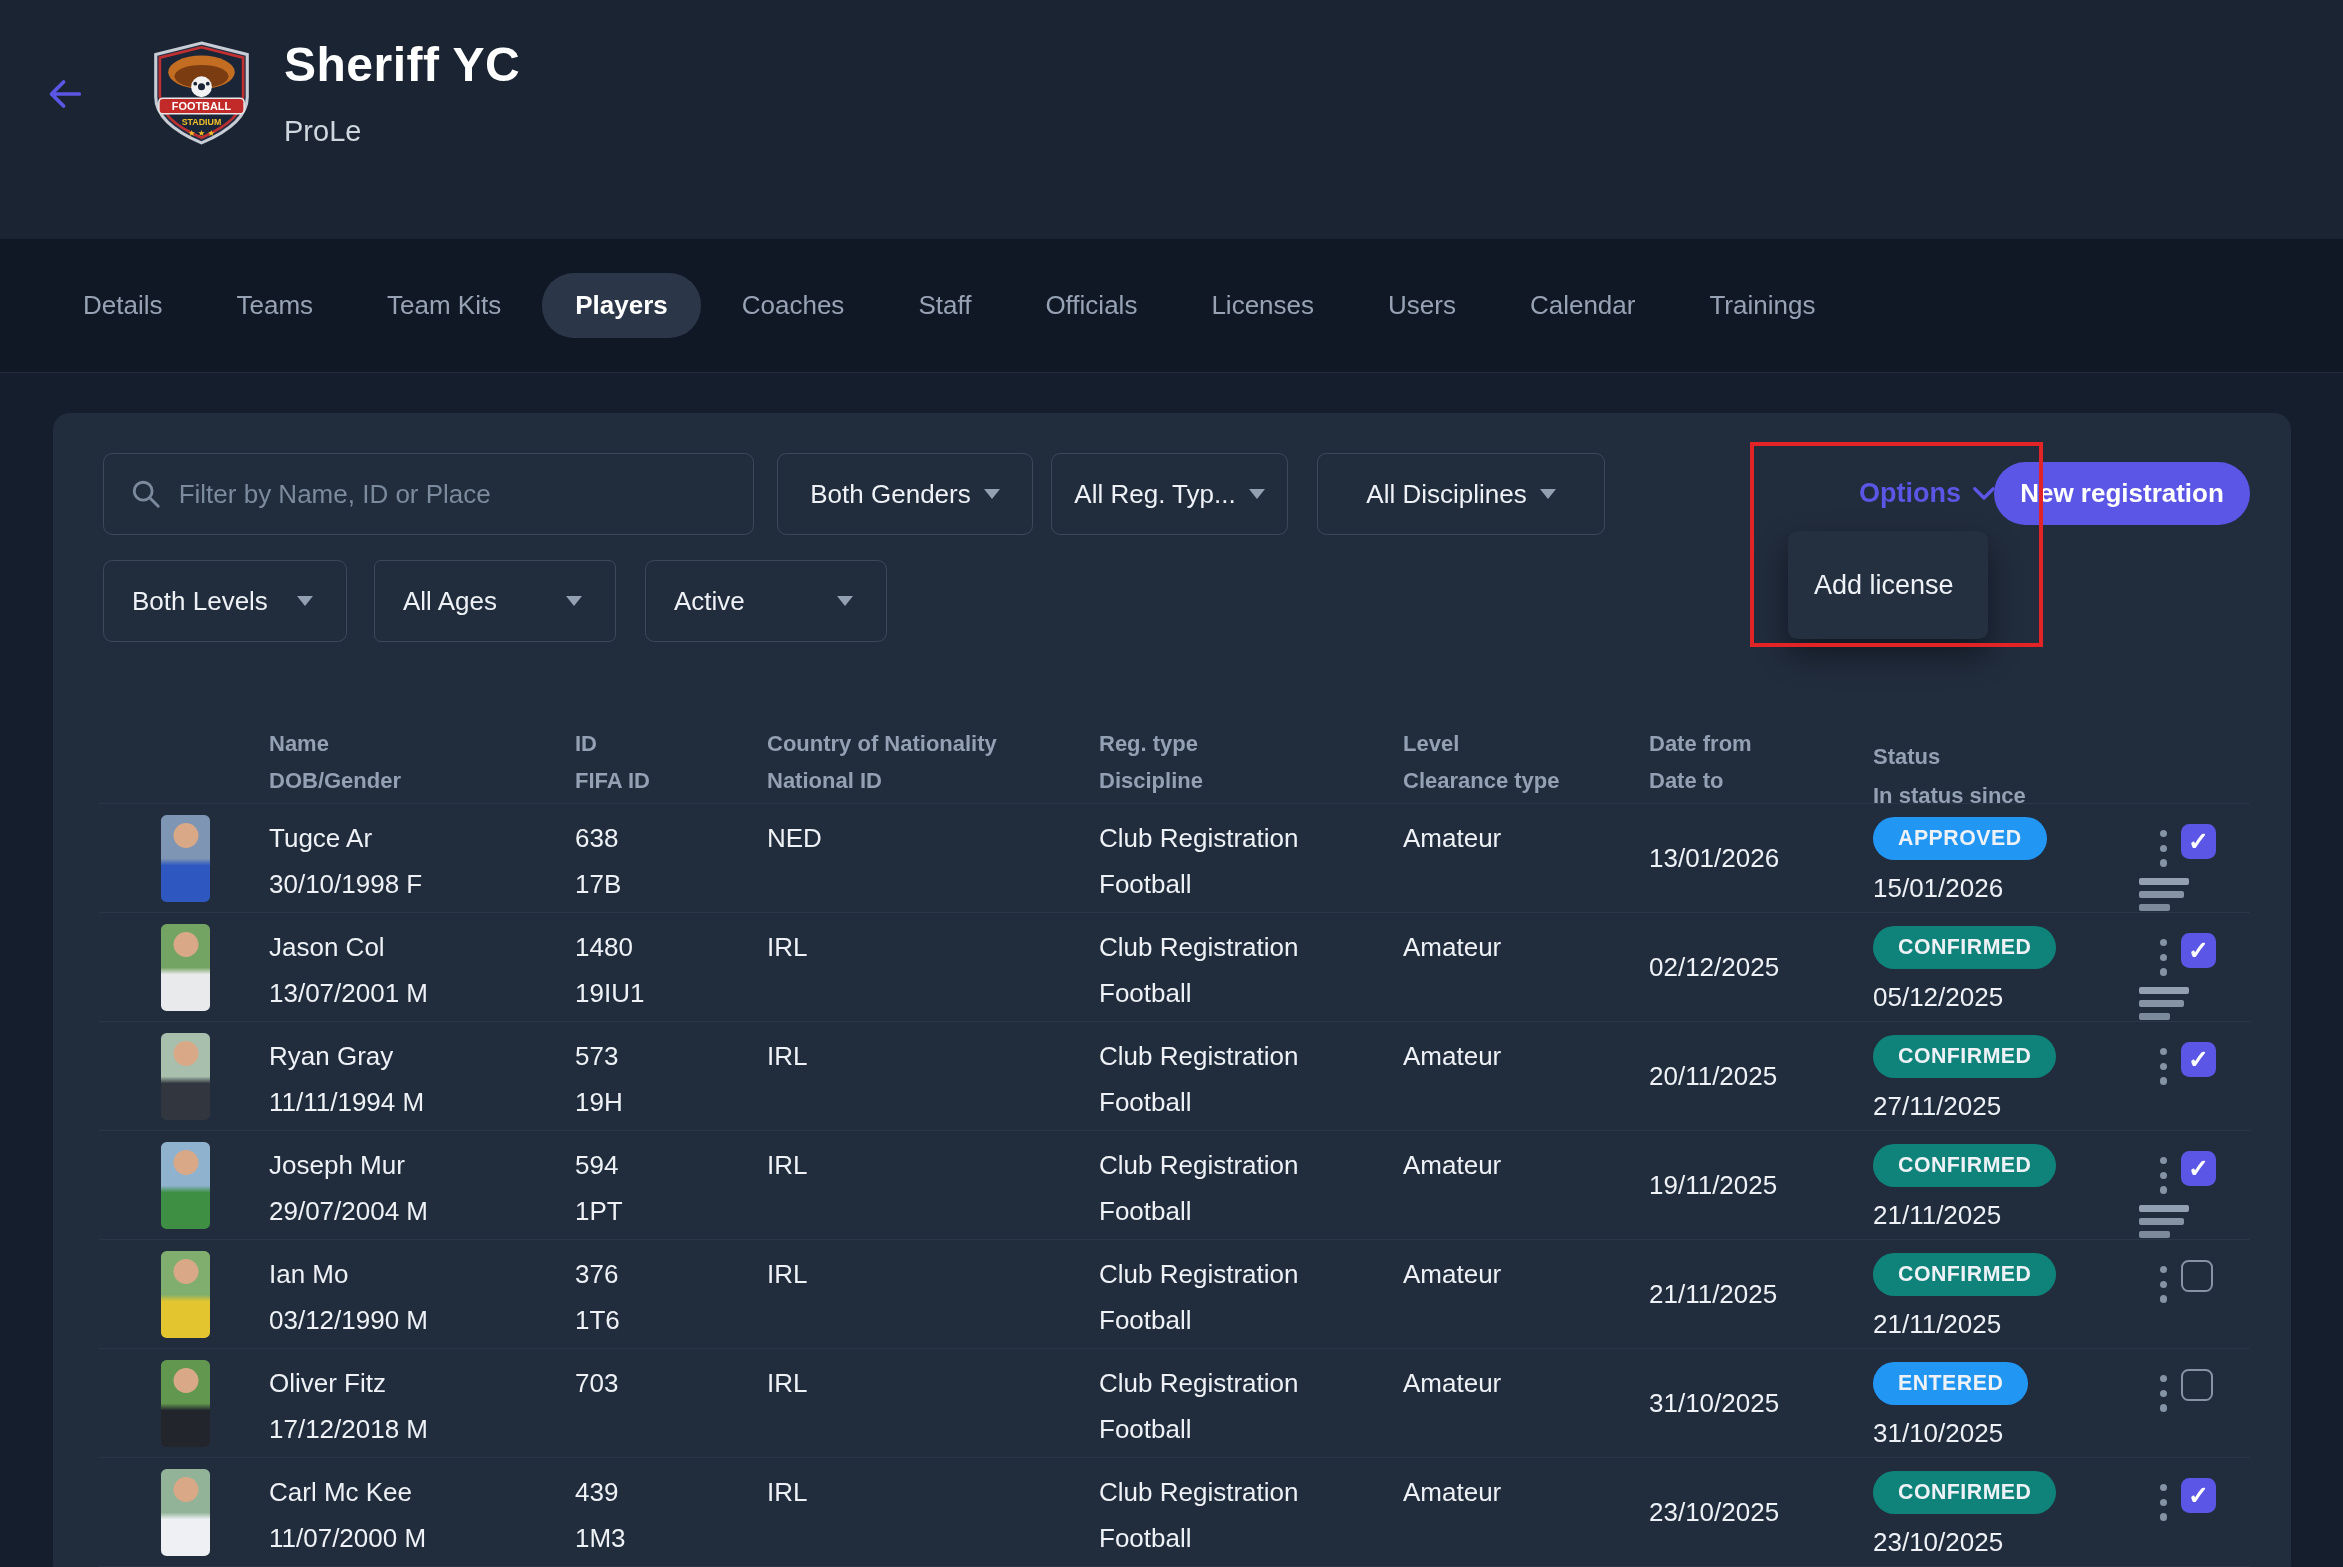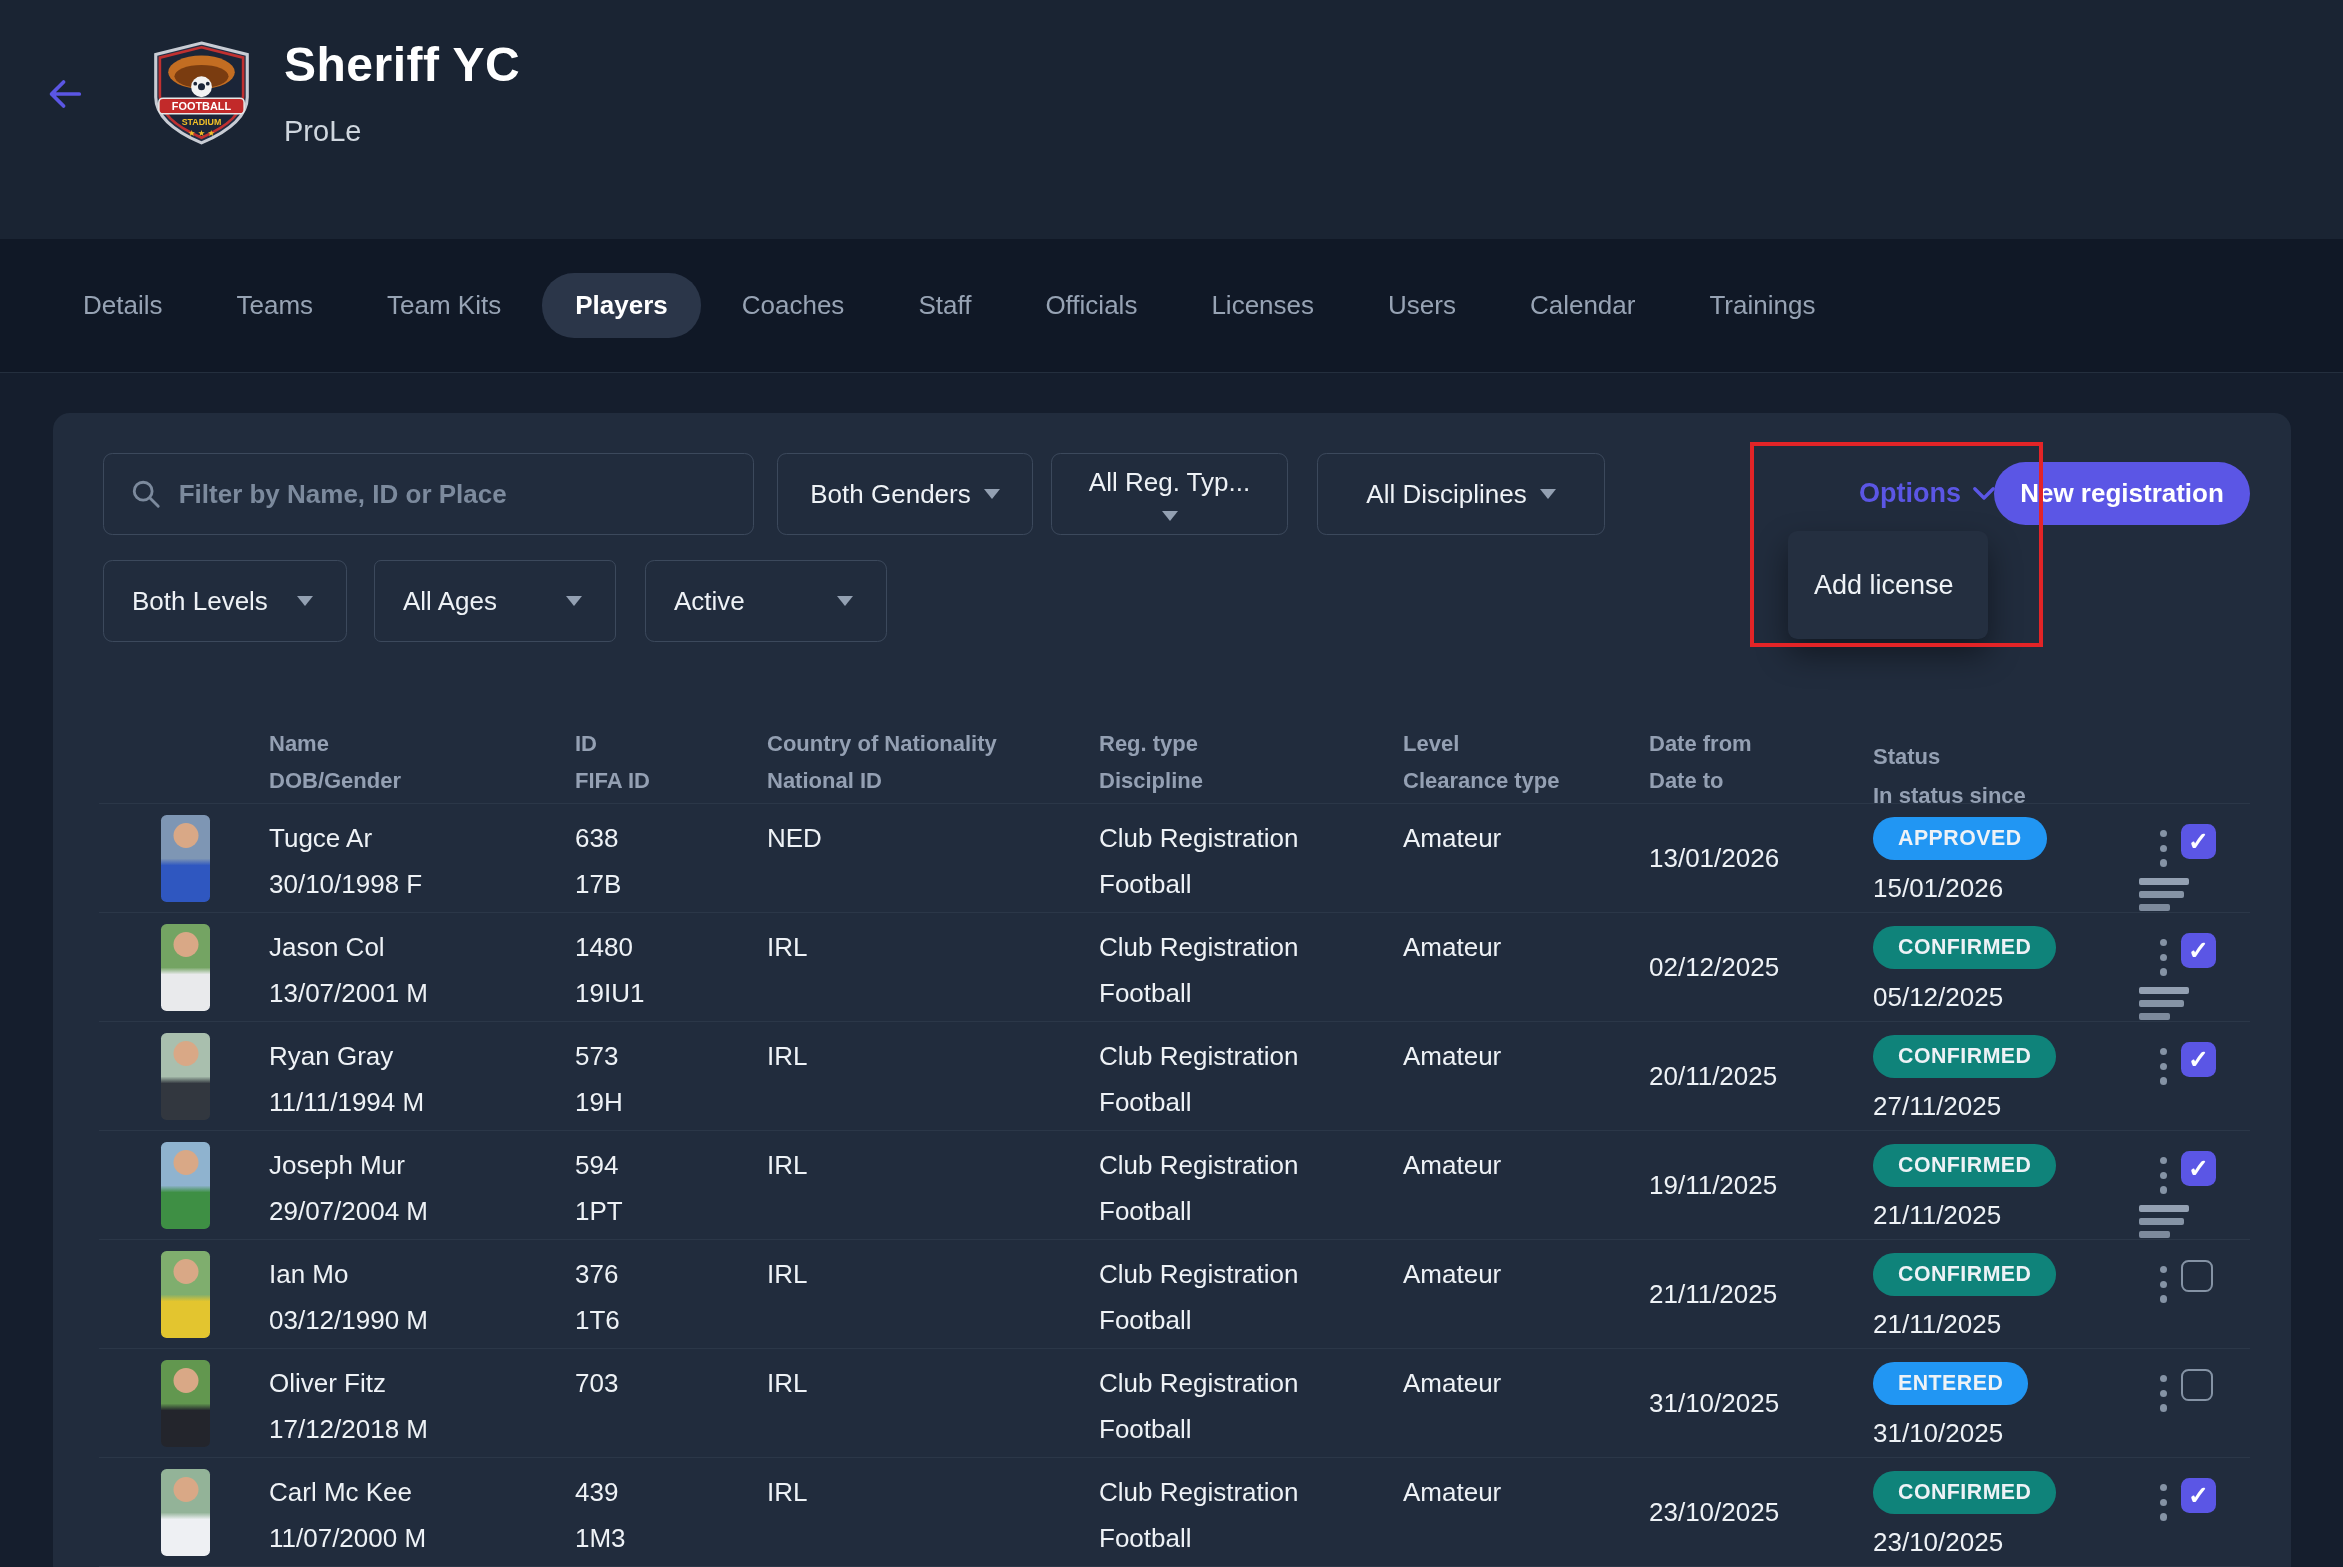--- a/index.html
+++ b/index.html
@@ -21,21 +21,21 @@
   .tab.active { background:#2b3649; color:#ffffff; font-weight:700; height:65px; border-radius:32px;
                 display:flex; align-items:center; padding:0 33px; margin:0 -33px; }
 
   
   .panel { position:absolute; left:53px; top:413px; width:2238px; height:1169px;
            background:#212c3d; border-radius:16.7px; }
 
   .search-box { position:absolute; left:50px; top:40px; width:651px; height:82px;
                 border:0.9px solid #3c495c; border-radius:9.3px; display:flex; align-items:center; padding:0 18.6px 0 26px; }
   .search-box input { flex:1; background:transparent; border:none; outline:none; margin-left:16.7px;
-                      font-size:26px; color:#eef2f6; font-family:"Liberation Sans",sans-serif;font-weight:bold; }
+                      font-size:26px; color:#eef2f6; font-family:"Liberation Sans",sans-serif; }
   .search-box input::placeholder { color:#7c8a9d; }
 
   .select { position:absolute; height:82px; border:0.9px solid #3c495c; border-radius:9.3px;
             display:flex; align-items:center; cursor:pointer; font-size:26px; color:#eef2f6; }
   .select .caret { width:0; height:0; border-left:8.3px solid transparent; border-right:8.3px solid transparent;
                    border-top:10.2px solid #93a0b2; }
   .select.center { justify-content:center; gap:13px; }
   .select.spread { padding:0 33px 0 28px; }
   .select.spread .value { flex:1; }
 
@@ -145,21 +145,21 @@
         <line x1="21.5" y1="21.5" x2="30" y2="30" stroke="#7c8a9d" stroke-width="3" stroke-linecap="round"></line>
       </svg>
       <input type="text" value="" placeholder="Filter by Name, ID or Place" style="">
     </div>
 
     <div id="filters-row1">
         <div class="select center" style="left: 724px; top: 40px; width: 256px;">
           <span class="value">Both Genders</span>
           <span class="caret"></span>
         </div>
-        <div class="select center" style="left: 998px; top: 40px; width: 237px; flex-direction: column;">
+        <div class="select center" style="left: 998px; top: 40px; width: 237px;">
           <span class="value">All Reg. Typ...</span>
           <span class="caret"></span>
         </div>
         <div class="select center" style="left: 1264px; top: 40px; width: 288px;">
           <span class="value">All Disciplines</span>
           <span class="caret"></span>
         </div>
       </div>
     <div id="filters-row2">
         <div class="select spread" style="left: 50px; top: 147px; width: 244px;">

